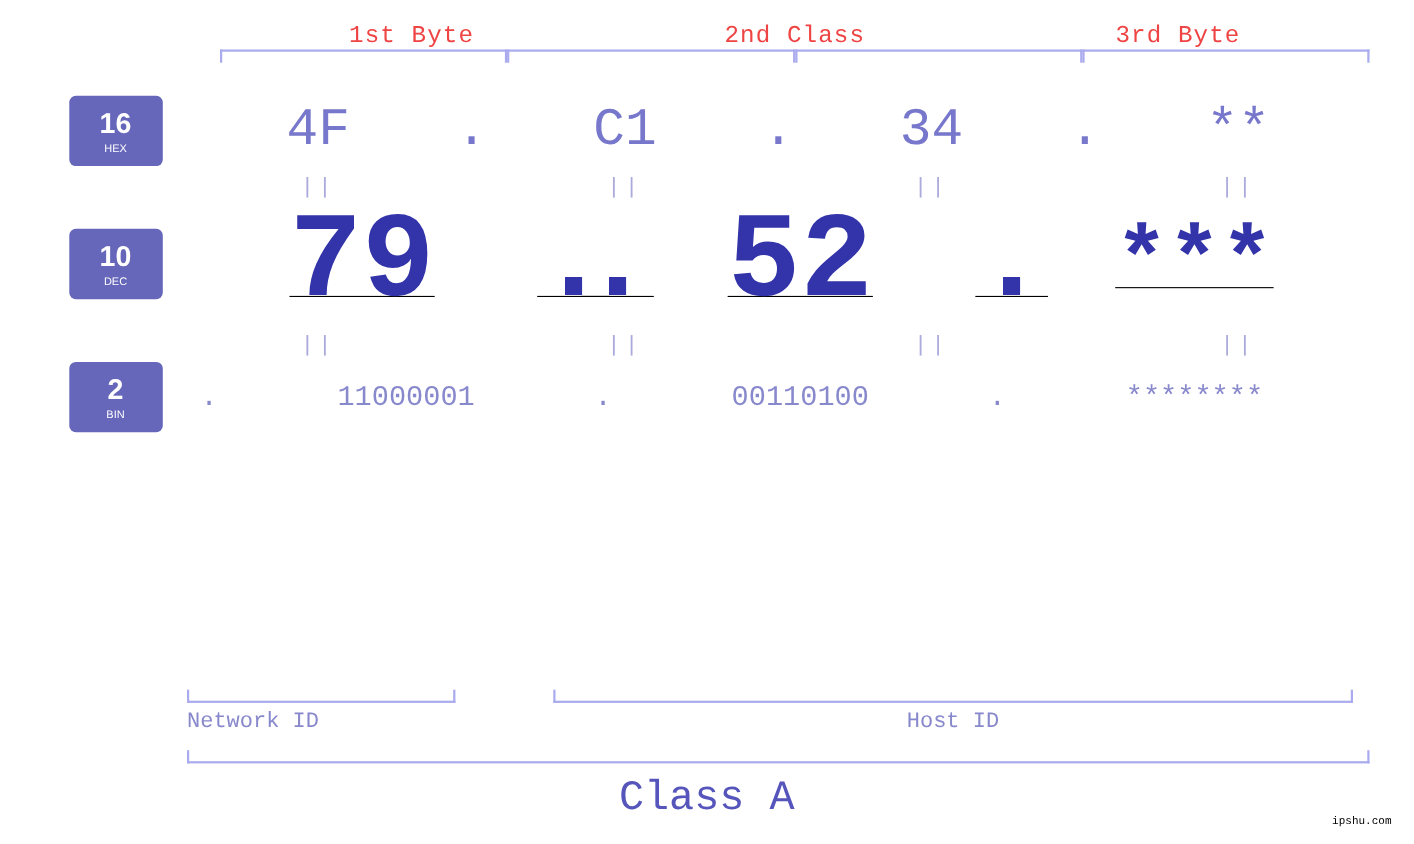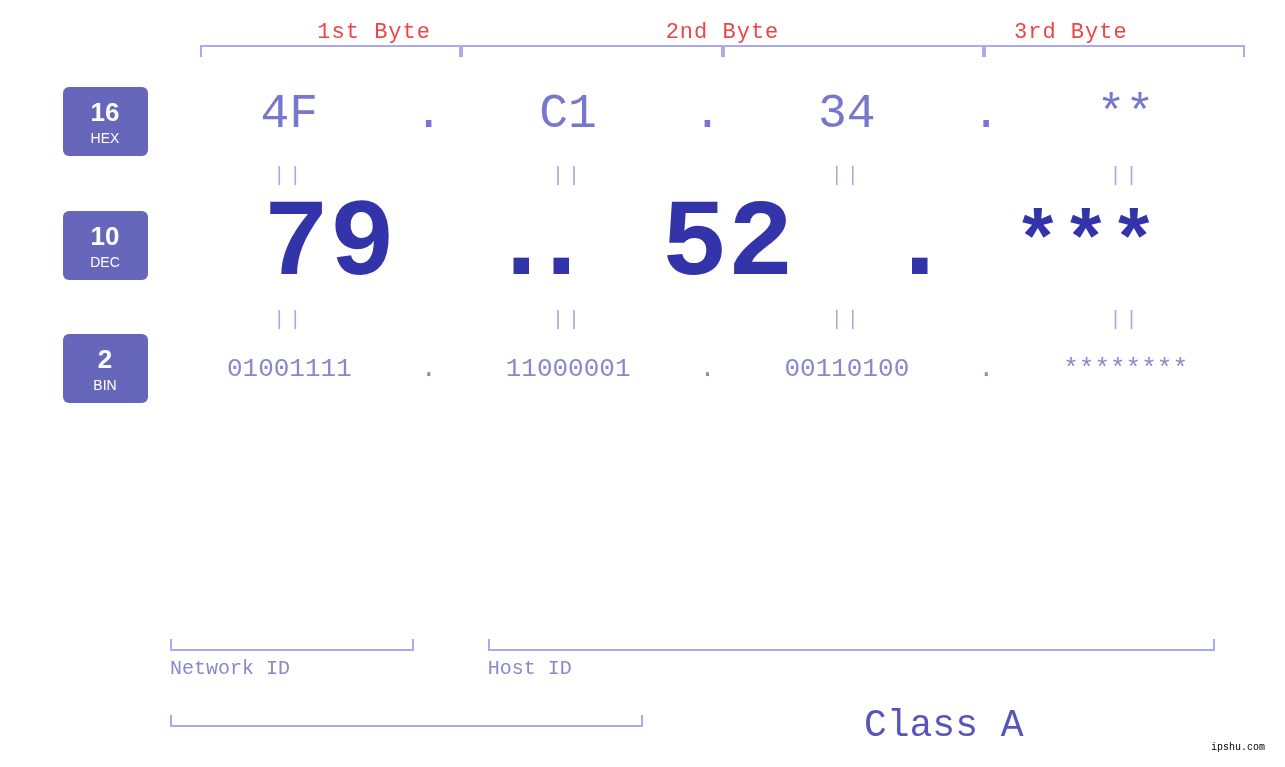--- a/index.html
+++ b/index.html
@@ -74,21 +74,21 @@
     }
 
     .base-number {
       font-size: 26px;
       font-weight: bold;
       display: block;
       font-family: sans-serif;
     }
 
     .base-label {
-      font-size: 14px;
+      font-size: 10px;
       display: block;
       font-family: sans-serif;
       margin-top: 2px;
     }
 
     .byte-cell {
       flex: 1;
       text-align: center;
     }
 
@@ -157,42 +157,42 @@
     }
 
   </style>
 </head>
 <body>
 
 <div class="main-container">
 
   <div class="byte-headers">
     <div class="byte-header">1st Byte</div>
-    <div class="byte-header">2nd Byte</div>
+    <div class="byte-header">2nd Class</div>
     <div class="byte-header">3rd Byte</div>
   </div>
 
   <div class="bracket-row">
     <div class="bracket">
       <div class="bracket-line-inner"></div>
     </div>
     <div class="bracket">
       <div class="bracket-line-inner"></div>
     </div>
     <div class="bracket">
       <div class="bracket-line-inner"></div>
     </div>
     <div class="bracket">
       <div class="bracket-line-inner"></div>
     </div>
   </div>
 
   <div style="display:flex; width:100%; flex:1; flex-direction:column;">
 
-    <div class="full-row" style="align-items:flex-start; margin-bottom:4px;">
+    <div class="full-row" style="align-items:center; margin-bottom:4px;">
       <div class="label-space" style="display:flex; justify-content:center;">
         <div class="base-badge">
           <span class="base-number">16</span>
           <span class="base-label">HEX</span>
         </div>
       </div>
       <div class="bytes-part" style="align-items:center; justify-content:space-around;">
         <div class="byte-cell"><span class="hex-value">4F</span></div>
         <div class="dot-cell"><span class="dot-hex">.</span></div>
         <div class="byte-cell"><span class="hex-value">C1</span></div>
@@ -216,21 +216,21 @@
       </div>
     </div>
 
     <div class="full-row" style="align-items:center; margin-bottom:4px;">
       <div class="label-space" style="display:flex; justify-content:center;align-items:flex-end;">
         <div class="base-badge">
           <span class="base-number">10</span>
           <span class="base-label">DEC</span>
         </div>
       </div>
-      <div class="bytes-part" style="align-items:center; justify-content:flex-end;">
+      <div class="bytes-part" style="align-items:center; justify-content:flex-end;text-decoration:underline;">
         <div class="byte-cell"><span class="dec-value">79</span></div>
         <div class="dot-cell"><span class="dot-dec">.</span></div>
         <div class="dot-cell"><span class="dot-dec">.</span></div>
         <div class="byte-cell"><span class="dec-value">52</span></div>
         <div class="dot-cell"><span class="dot-dec">.</span></div>
         <div class="byte-cell"><span class="dec-value" style="font-size:80px;">***</span></div>
       </div>
     </div>
 
     <div class="full-row" style="align-items:center; height:30px;">
@@ -247,21 +247,20 @@
     </div>
 
     <div class="full-row" style="align-items:center; margin-bottom:4px;">
       <div class="label-space" style="display:flex; justify-content:center;">
         <div class="base-badge">
           <span class="base-number">2</span>
           <span class="base-label">BIN</span>
         </div>
       </div>
       <div class="bytes-part" style="align-items:center; justify-content:space-around;">
-        <div class="byte-cell"><span class="bin-value">01001111</span></div>
         <div class="dot-cell"><span class="dot-bin">.</span></div>
         <div class="byte-cell"><span class="bin-value">11000001</span></div>
         <div class="dot-cell"><span class="dot-bin">.</span></div>
         <div class="byte-cell"><span class="bin-value">00110100</span></div>
         <div class="dot-cell"><span class="dot-bin">.</span></div>
         <div class="byte-cell"><span class="bin-value">********</span></div>
       </div>
     </div>
 
   </div>
@@ -271,28 +270,28 @@
       <div class="label-space"></div>
       <div class="bytes-part" style="position:relative;">
 
         <div style="display:flex; flex-direction:column; align-items:flex-start; flex:1.1;">
           <div style="border-bottom:2px solid #aaaaee; border-left:2px solid #aaaaee; border-right:2px solid #aaaaee; height:12px; width:88%;"></div>
           <div style="color:#8888cc; font-size:20px; font-family:'Courier New', Courier, monospace; margin-top:6px;">Network ID</div>
         </div>
 
         <div style="width:40px;"></div>
 
-        <div style="display:flex; flex-direction:column; flex:3;">
+        <div style="display:flex; flex-direction:column; align-items:center; flex:3;">
           <div style="border-bottom:2px solid #aaaaee; border-left:2px solid #aaaaee; border-right:2px solid #aaaaee; height:12px; width:96%;"></div>
           <div style="color:#8888cc; font-size:20px; font-family:'Courier New', Courier, monospace; margin-top:6px;">Host ID</div>
         </div>
       </div>
     </div>
 
-    <div class="full-row" style="margin-top:14px; align-items:center;">
+    <div class="full-row" style="margin-top:14px; flex-direction:column; align-items:center;">
       <div style="display:flex; width:100%;">
         <div class="label-space"></div>
         <div class="bytes-part">
           <div style="border-bottom:2px solid #aaaaee; border-left:2px solid #aaaaee; border-right:2px solid #aaaaee; height:12px; width:100%;"></div>
         </div>
       </div>
       <div style="color:#5555bb; font-size:38px; font-family:'Courier New', Courier, monospace; margin-top:10px; width:100%; text-align:center;">Class A</div>
     </div>
   </div>
 

